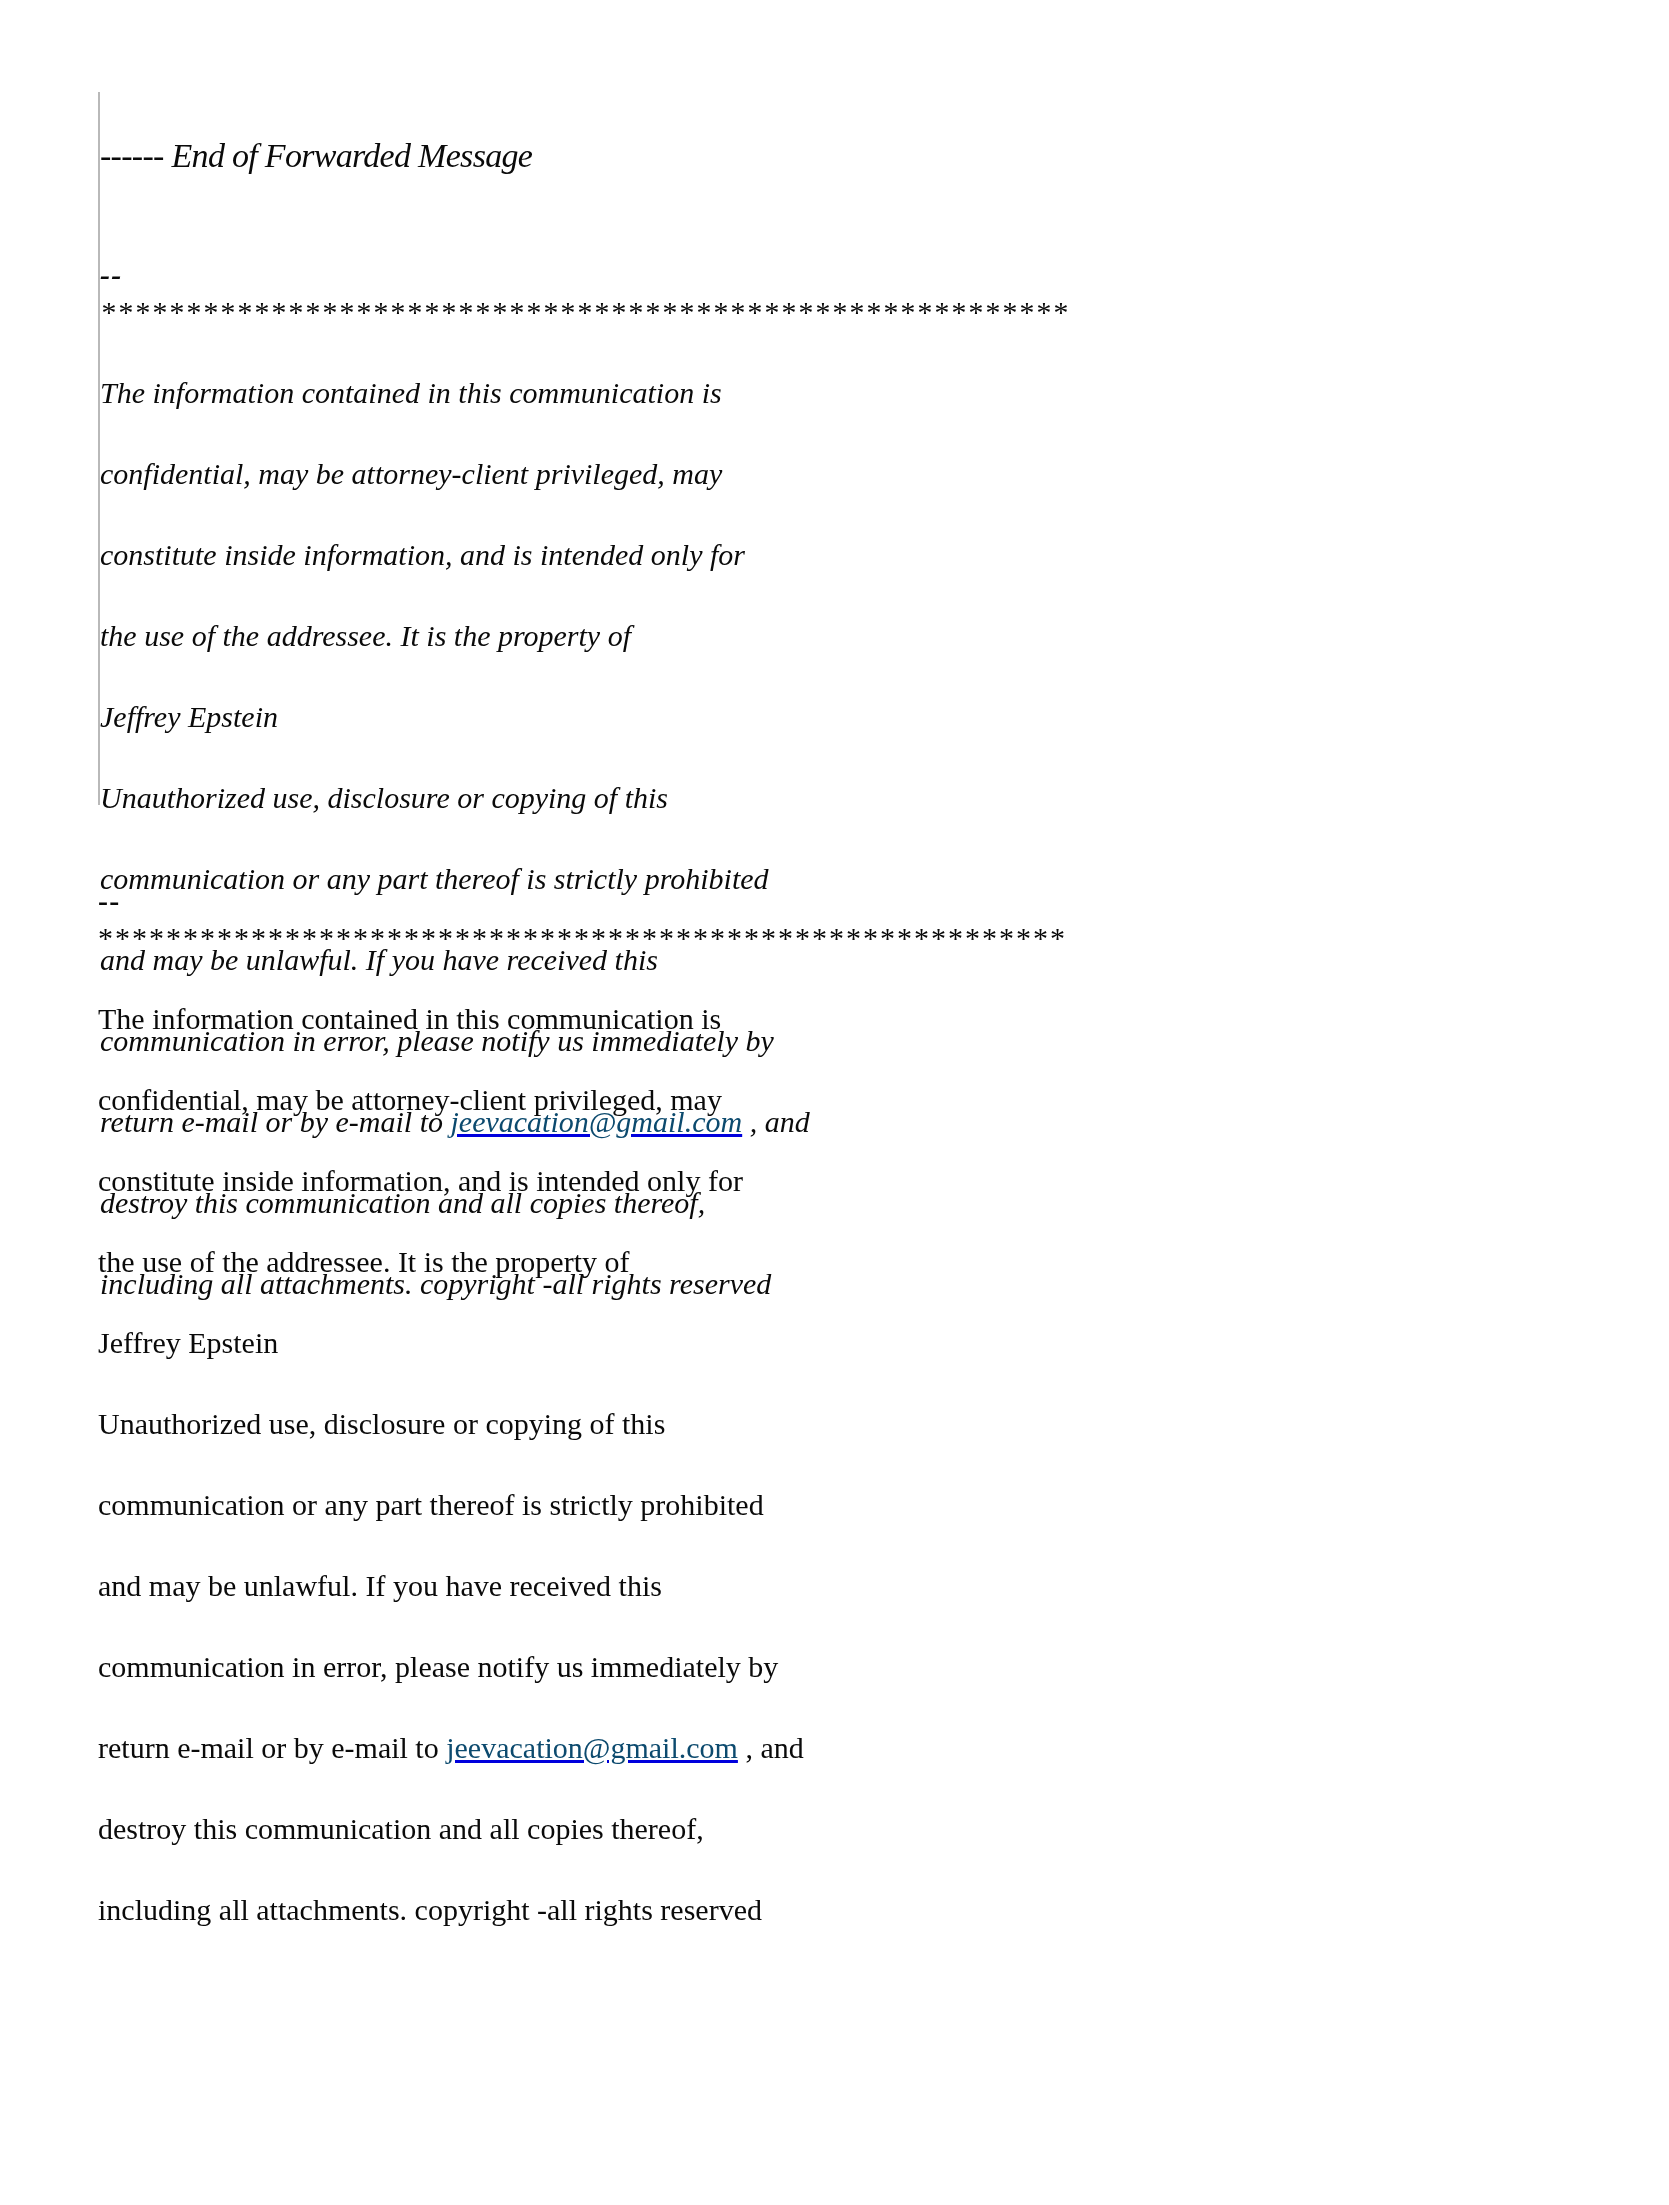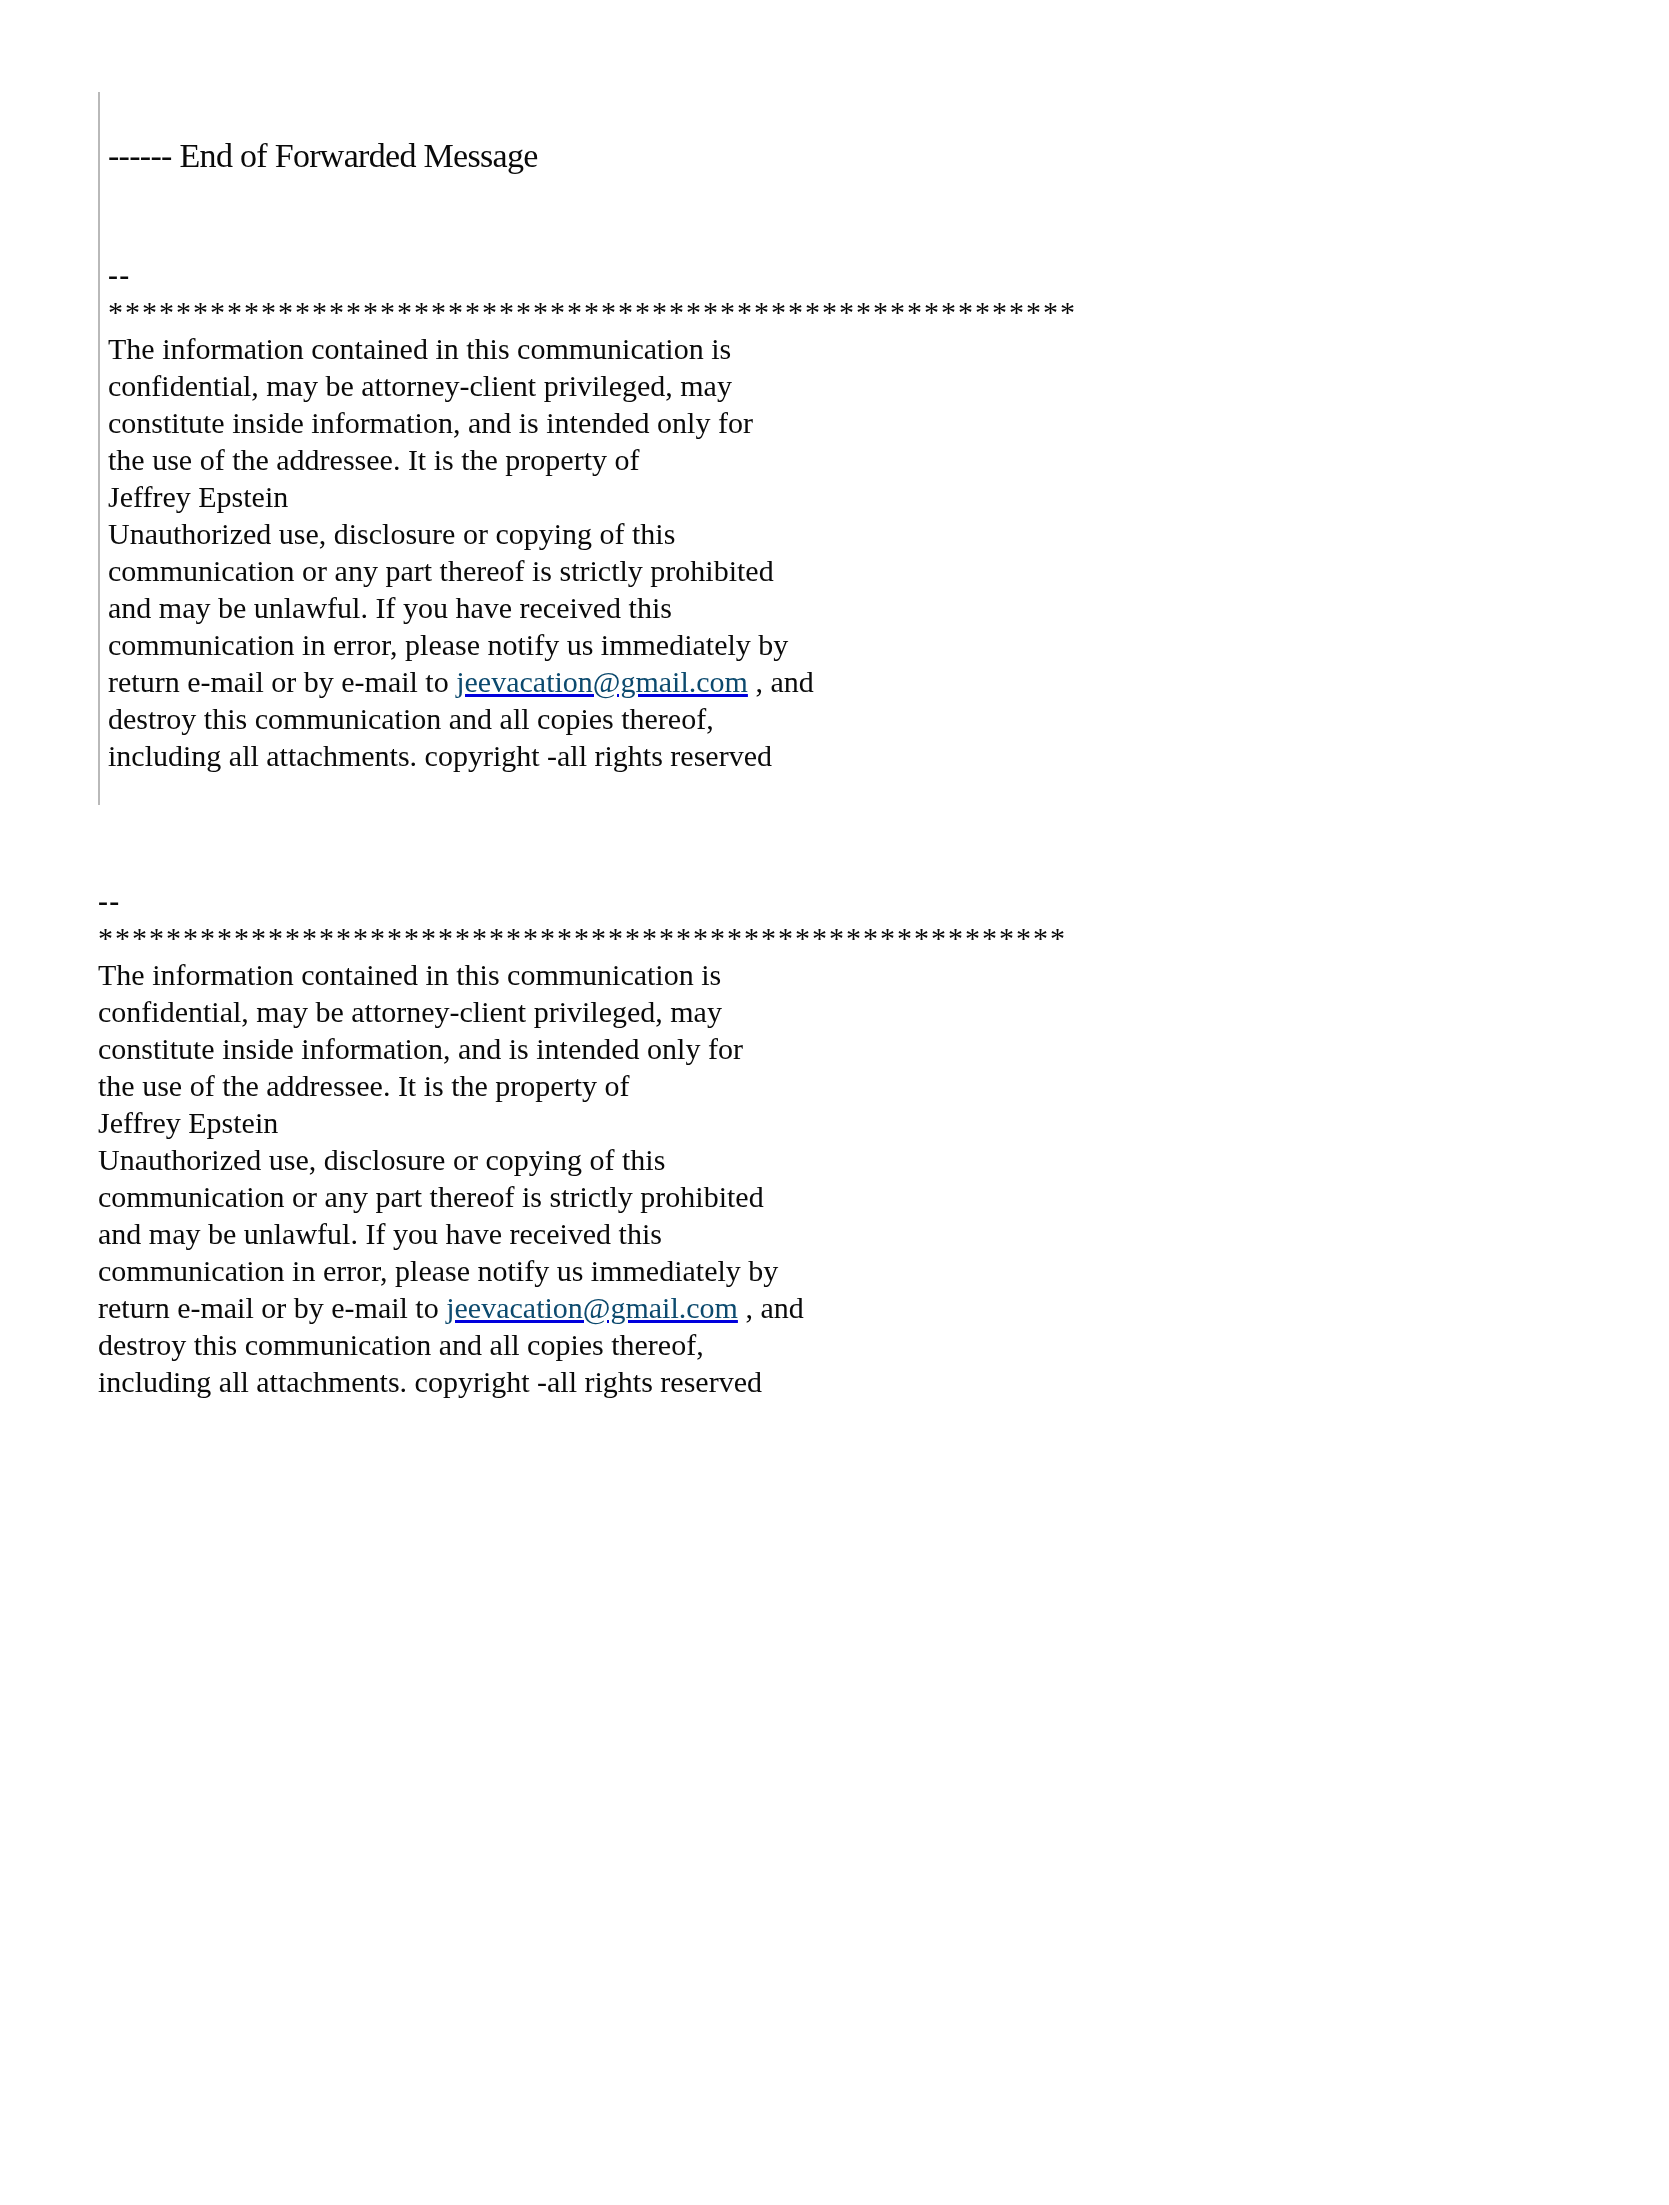--- a/index.html
+++ b/index.html
@@ -18,22 +18,23 @@
   }
 
   
   .quote {
     position: absolute;
     left: 98px;
     top: 92px;
     width: 1021px;
     height: 713px;
     border-left: 2px solid #b9b9b9;
-    padding-left: 8px;
+    padding-left: 0;
     box-sizing: border-box;
+    font-style: italic;
   }
 
   .hdr-line {
     margin-top: 45px;
     font-size: 34px;
     line-height: 37px;
     letter-spacing: -0.7px;
     white-space: nowrap;
   }
 
@@ -50,20 +51,21 @@
     font-size: 30px;
     line-height: 37px;
     letter-spacing: 2px;
     white-space: nowrap;
   }
 
   .dl {
     font-size: 30px;
     line-height: 37px;
     white-space: nowrap;
+    margin-top: 44px;
   }
 
   .email {
     color: #0c4a6e;
     text-decoration: underline;
     text-decoration-color: #0000dd;
   }
 
   
   .block2 {

